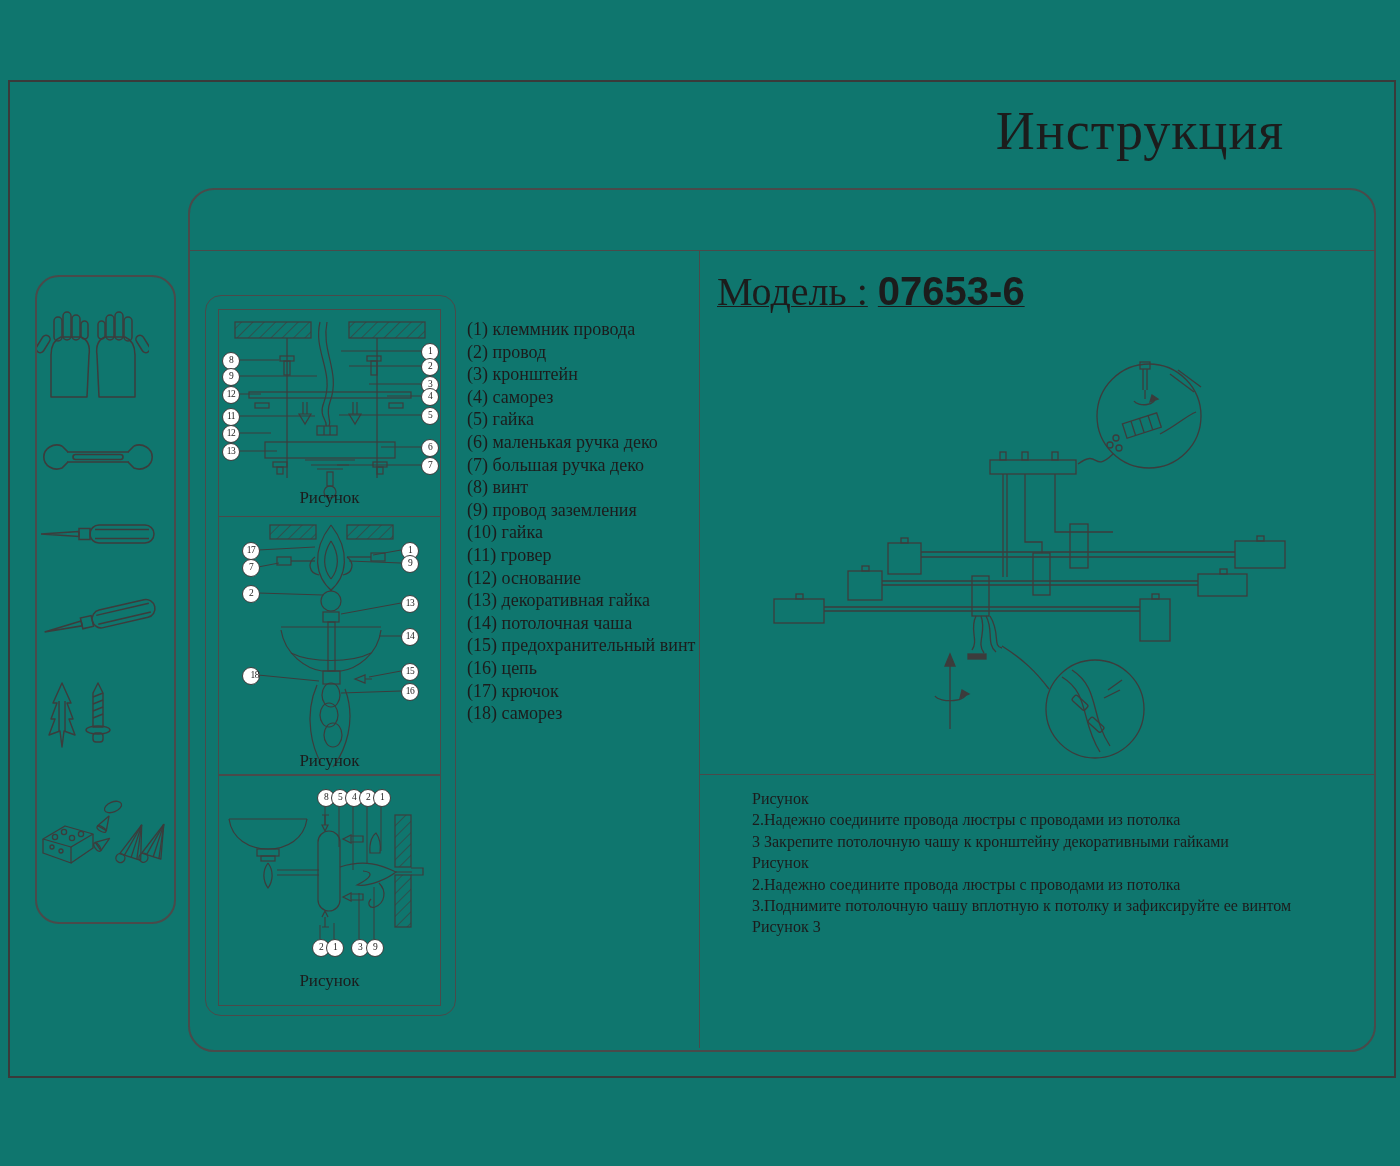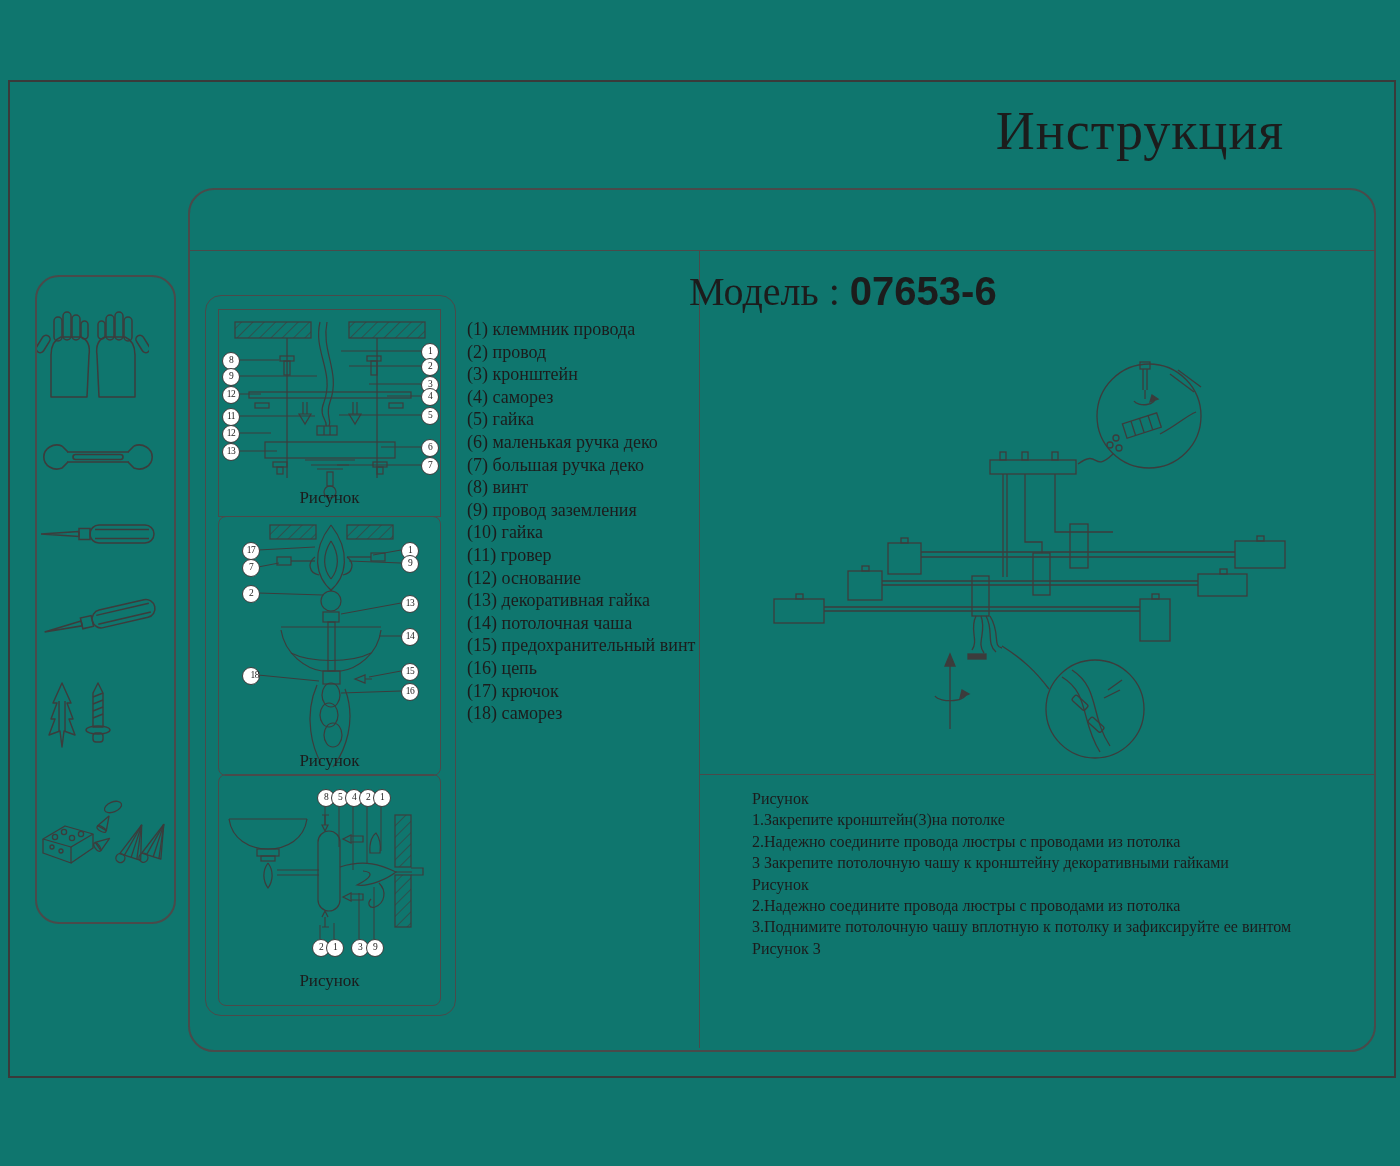--- a/index.html
+++ b/index.html
@@ -17,33 +17,33 @@
   .main-panel{position:absolute;left:188px;top:188px;width:1184px;height:860px;
         border:2px solid #4a4a4a;border-radius:26px;}
   .band-line{position:absolute;left:0;top:60px;width:100%;border-top:1.6px solid #4a4a4a;}
   .v-divider{position:absolute;left:509px;top:60px;height:798px;border-left:1.6px solid #4a4a4a;}
   .right-hline{position:absolute;left:509px;top:584px;width:675px;border-top:1.6px solid #4a4a4a;}
   
   .figures-panel{position:absolute;left:15px;top:105px;width:249px;height:719px;
         border:1.6px solid #4a4a4a;border-radius:16px;}
   .fig-box{position:relative;width:221px;margin-left:12px;border:1.4px solid #4a4a4a;}
   .fig-box.first{margin-top:13px;}
-  .fig-box + .fig-box{margin-top:-1.4px;border-radius:8px;}
+  .fig-box + .fig-box{margin-top:-1.4px;}
   .fig-box svg{position:absolute;left:0;top:0;}
   .callout-layer{position:absolute;left:0;top:0;right:0;bottom:0;}
   .callout{position:absolute;width:16px;height:16px;margin:-8px 0 0 -8px;
         border:1.1px solid #3c3c3c;border-radius:50%;
         font:9.5px/15px "Liberation Serif",serif;text-align:center;letter-spacing:-0.5px;
         background:#fff;}
   .fig-caption{position:absolute;left:0;width:100%;text-align:center;font-size:17px;}
   
   .parts-list{position:absolute;left:277px;top:128px;width:242px;
         font-size:18px;line-height:22.6px;}
   
-  .model-row{position:absolute;left:499px;top:78px;white-space:nowrap;}
+  .model-row{position:absolute;left:527px;top:78px;white-space:nowrap;text-decoration:underline;}
   .model-label{font-size:40px;}
   .model-value{font-family:"Liberation Sans",sans-serif;font-weight:bold;font-size:40px;margin-left:10px;}
   
   .drawing{position:absolute;left:509px;top:157px;}
   
   .instructions{position:absolute;left:562px;top:598px;width:600px;
         font-size:16px;line-height:21.4px;}
   svg{display:block;}
 </style>
 </head>
@@ -440,21 +440,20 @@
             <rect x="1086" y="719" width="17" height="7" rx="2"></rect>
           </g>
         <line x1="1106" y1="688" x2="1120" y2="678"></line>
         <line x1="1102" y1="696" x2="1118" y2="688"></line>
       </g>
     </svg>
 
     <div class="instructions">
 
     <div class="instr-line">Рисунок</div>
-        <div class="instr-line">1.Закрепите кронштейн(3)на потолке</div>
         <div class="instr-line">2.Надежно соедините провода люстры с проводами из потолка</div>
         <div class="instr-line">3 Закрепите потолочную чашу к кронштейну декоративными гайками</div>
         <div class="instr-line">Рисунок</div>
         <div class="instr-line">2.Надежно соедините провода люстры с проводами из потолка</div>
         <div class="instr-line">3.Поднимите потолочную чашу вплотную к потолку и зафиксируйте ее винтом</div>
         <div class="instr-line">Рисунок 3</div>
       </div>
   </div>
 </div>
 

